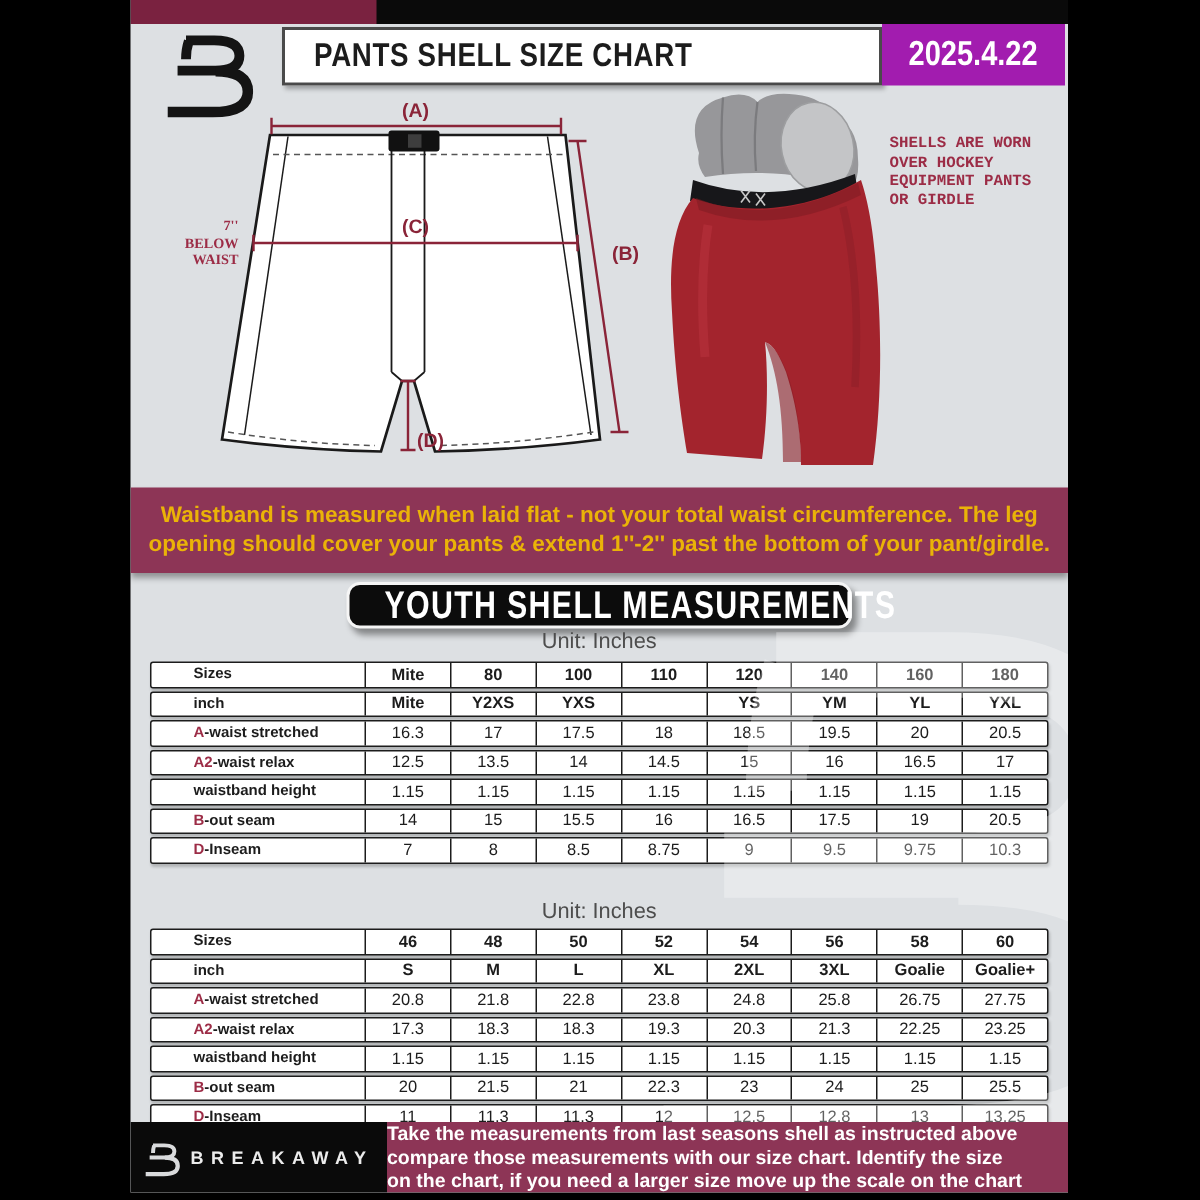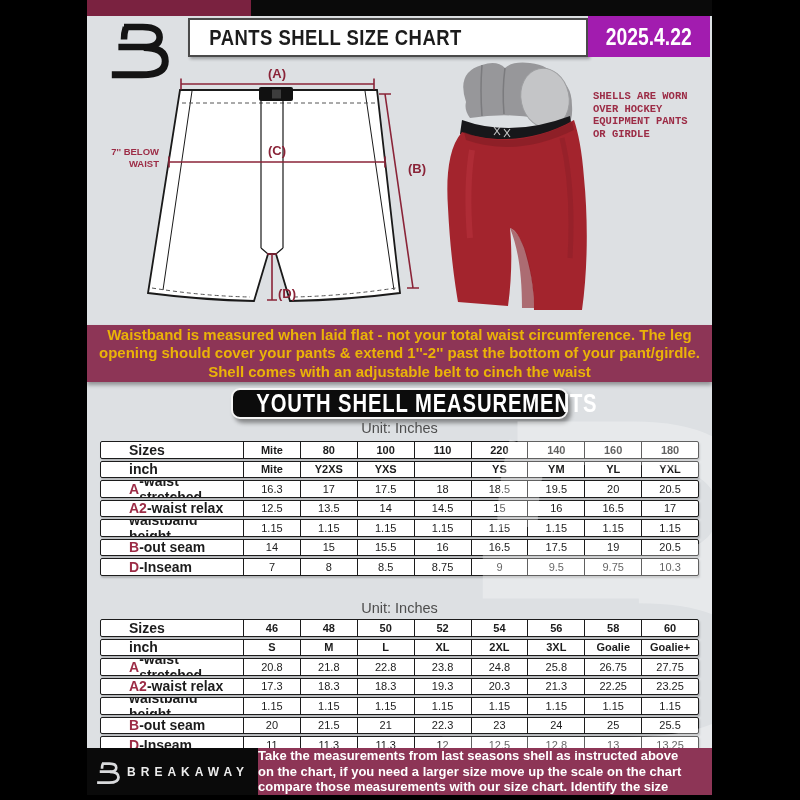--- a/index.html
+++ b/index.html
@@ -17,21 +17,21 @@
              border:2px solid #4a4a4a;box-sizing:border-box;display:flex;align-items:center;
              box-shadow:2px 2px 3px rgba(0,0,0,.3);}
   .title-box span{display:inline-block;transform:scale(.88,1.05);transform-origin:left center;
              font-size:21px;font-weight:700;letter-spacing:.5px;color:#1c1c1c;padding-left:22px;white-space:nowrap;}
   .date-box{position:absolute;left:501px;top:16px;width:122px;height:41px;background:#a21caf;
             display:flex;align-items:center;justify-content:center;}
   .date-box span{color:#fff;font-size:21px;font-weight:700;transform:scale(.92,1.1);white-space:nowrap;}
 
   
   .below-waist{position:absolute;left:24px;top:146px;width:48px;text-align:right;color:#9c2c46;
-               font-size:9.5px;font-weight:700;line-height:11.5px;}
+               font-size:9.5px;font-weight:700;line-height:11.5px;font-family:Liberation Serif, serif;}
   .girdle-note{position:absolute;left:506px;top:90px;width:120px;color:#9c2c46;font-size:10.5px;
                font-weight:700;line-height:12.5px;font-family:Liberation Mono, monospace;}
   .shorts-svg{position:absolute;left:55px;top:62px;}
   .pants-svg{position:absolute;left:355px;top:58px;}
 
   
   .info-banner{position:absolute;left:0;top:325px;width:625px;height:57px;background:#8d3556;
                display:flex;flex-direction:column;align-items:center;justify-content:center;
                box-shadow:0 3px 4px rgba(0,0,0,.35);}
   .info-banner div{color:#eab308;font-size:15px;font-weight:700;line-height:18.5px;white-space:nowrap;}
@@ -45,21 +45,21 @@
                   transform:scale(.88,1.12);white-space:nowrap;}
   .unit-line{position:absolute;left:0;width:625px;text-align:center;color:#4d4d4d;font-size:14.5px;}
 
   
   .size-table{position:absolute;left:13px;width:599px;}
   .trow{display:flex;height:15.5px;box-sizing:content-box;border:1.5px solid #1c1c1c;
         background:#fff;border-radius:2px;margin-bottom:2px;box-shadow:1px 2px 2px rgba(0,0,0,.2);}
   .tcell{flex:1;display:flex;align-items:center;justify-content:center;font-size:11px;color:#1c1c1c;
          border-left:1.5px solid #1c1c1c;overflow:hidden;}
   .tcell.label{flex:0 0 142px;justify-content:flex-start;padding-left:28px;box-sizing:border-box;
-         border-left:none;font-weight:700;font-size:14px;}
+         border-left:none;font-weight:700;font-size:10px;}
   .tcell.label .prefix{color:#9c2c46;}
   .trow.bold .tcell{font-weight:700;}
 
   
   .footer{position:absolute;left:0;top:748px;width:625px;height:47px;display:flex;}
   .footer-brand{flex:0 0 171px;background:#0a0a0a;display:flex;align-items:center;
                 justify-content:center;gap:7px;}
   .footer-brand .brand-text{color:#ececec;font-size:12px;font-weight:700;letter-spacing:5px;text-align:center;}
   .footer-note{flex:1;background:#8d3556;color:#fff;display:flex;flex-direction:column;
                justify-content:center;}
@@ -140,38 +140,37 @@
     <div class="girdle-note">
       <div>SHELLS ARE WORN</div>
       <div>OVER HOCKEY</div>
       <div>EQUIPMENT PANTS</div>
       <div>OR GIRDLE</div>
     </div>
 
     <div class="info-banner">
       <div>Waistband is measured when laid flat - not your total waist circumference. The leg</div>
       <div>opening should cover your pants &amp; extend 1''-2'' past the bottom of your pant/girdle.</div>
-      <div>Shell comes with an adjustable belt to cinch the waist</div>
     </div>
 
     <div class="section-banner" style="top:388px;">
       <span>YOUTH SHELL MEASUREMENTS</span>
     </div>
     <div class="unit-line" style="top:420px;">Unit: Inches</div>
     <div class="size-table" style="top:441px;">
         <div class="trow bold">
           <div class="tcell label">
             <span class="prefix"></span>
             <span>Sizes</span>
           </div>
           <div class="tcell">Mite</div>
           <div class="tcell">80</div>
           <div class="tcell">100</div>
           <div class="tcell">110</div>
-          <div class="tcell">220</div>
+          <div class="tcell">120</div>
           <div class="tcell">140</div>
           <div class="tcell">160</div>
           <div class="tcell">180</div>
         </div>
         <div class="trow bold">
           <div class="tcell label">
             <span class="prefix"></span>
             <span>inch</span>
           </div>
           <div class="tcell">Mite</div>
@@ -371,19 +370,19 @@
           <g stroke="#d9dadc" fill="none">
             <path d="M18,11 Q16,17 16,24" stroke-width="7"></path>
             <path d="M16,10.5 H36 Q54,10.5 54,21.5 Q54,32 37,32 H10" stroke-width="7"></path>
             <path d="M37,32.5 Q60,32.5 60,47 Q60,61.5 35,61.5 H3" stroke-width="7.5"></path>
           </g>
         </svg>
         <span class="brand-text">BREAKAWAY</span>
       </div>
       <div class="footer-note">
         <div>Take the measurements from last seasons shell as instructed above</div>
+        <div>compare those measurements  with our size chart. Identify the size</div>
         <div>on the chart, if you need a larger size move up the scale on the chart</div>
-        <div>compare those measurements  with our size chart. Identify the size</div>
       </div>
     </div>
 
   </div>
 </div>
 
 </body></html>

